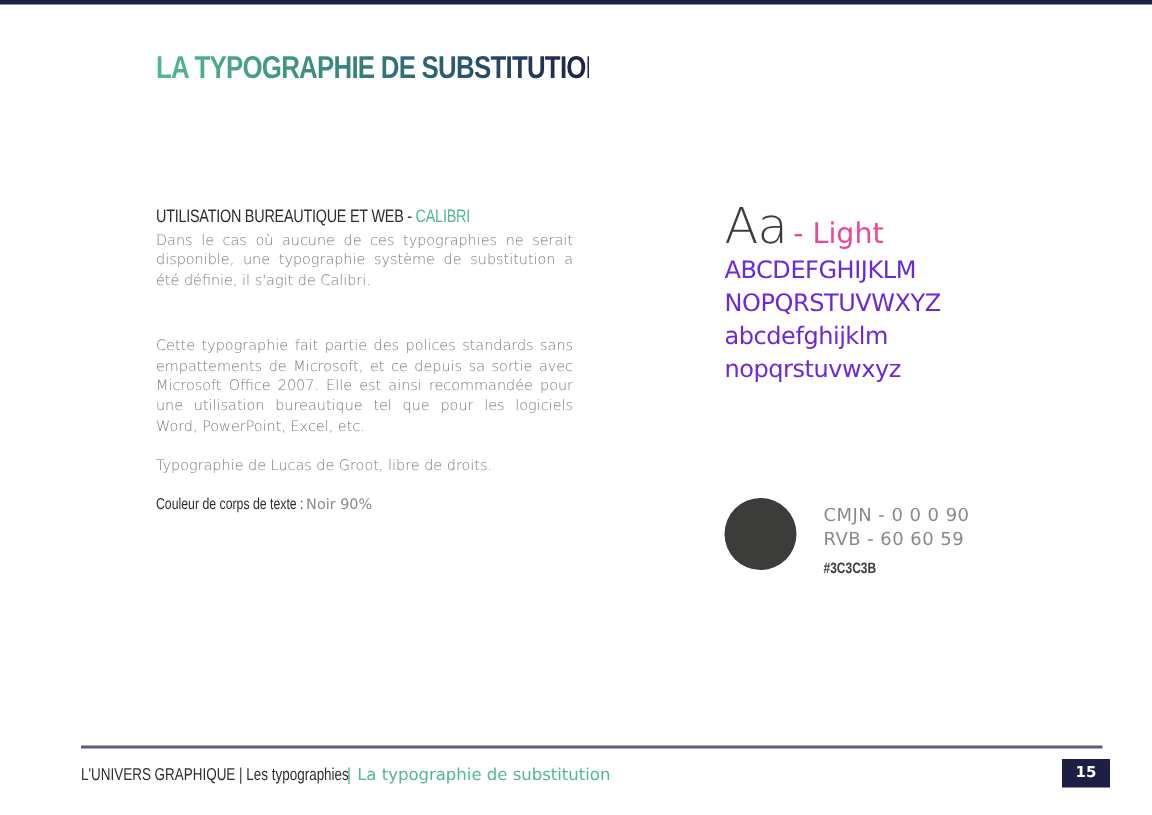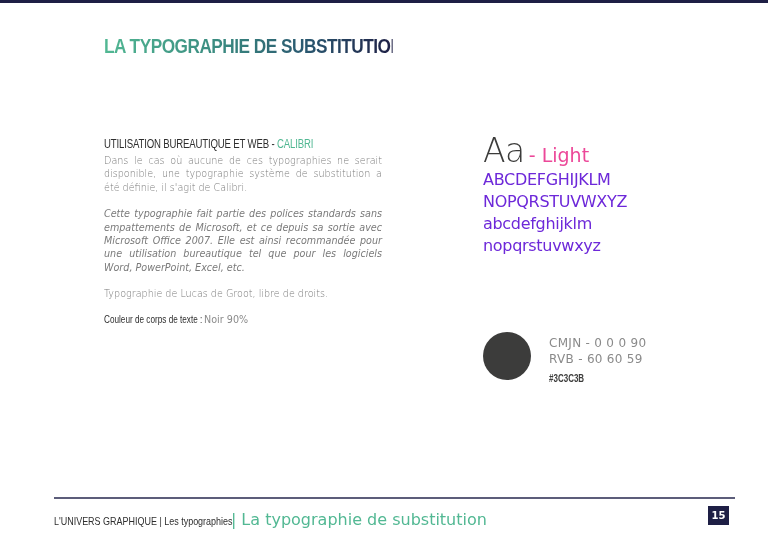--- a/index.html
+++ b/index.html
@@ -32,21 +32,21 @@
     }
     .section-heading .accent { color: #52b893; }
 
     .para {
       font-family: "DejaVu Sans", sans-serif;
       font-size: 9.6px; line-height: 13.4px; color: #7a7a7a;
       text-align: justify; font-weight: 300;
     }
     .para.left { text-align: left; }
     .p1 { margin-top: 2px; }
-    .p2 { margin-top: 13px; font-style: italic; }
+    .p2 { margin-top: 30px; }
     .p3 { margin-top: 13px; }
     .p4 { margin-top: 13px; }
 
     .body-color-line {
       margin-top: 12px; white-space: nowrap; font-size: 10px; color: #7a7a7a;
     }
     .body-color-line .lbl {
       display: inline-block; color: #2e2e2e; font-size: 10.5px;
       transform: scaleX(0.78); transform-origin: left center;
       margin-right: -26px;
@@ -88,24 +88,24 @@
     }
     .footer-text {
       position: absolute; left: 54px; top: 510px; white-space: nowrap;
       font-size: 11.5px; color: #2e2e2e;
     }
     .footer-text .cond {
       display: inline-block; transform: scaleX(0.78); transform-origin: left center;
       margin-right: -52px;
     }
     .footer-text .accent {
-      font-family: "DejaVu Sans", sans-serif; color: #52b893; font-size: 16px;
+      font-family: "DejaVu Sans", sans-serif; color: #52b893; font-size: 11px;
     }
     .page-badge {
-      position: absolute; left: 708px; top: 506px; width: 21px; height: 19px;
+      position: absolute; left: 708px; top: 506px; width: 32px; height: 19px;
       background: #1e1f45; color: #ffffff; font-weight: bold; font-size: 10px;
       display: flex; align-items: center; justify-content: center;
       font-family: "DejaVu Sans", sans-serif;
     }
   </style>
 </head>
 <body>
 
 <div class="top-bar"></div>
 

